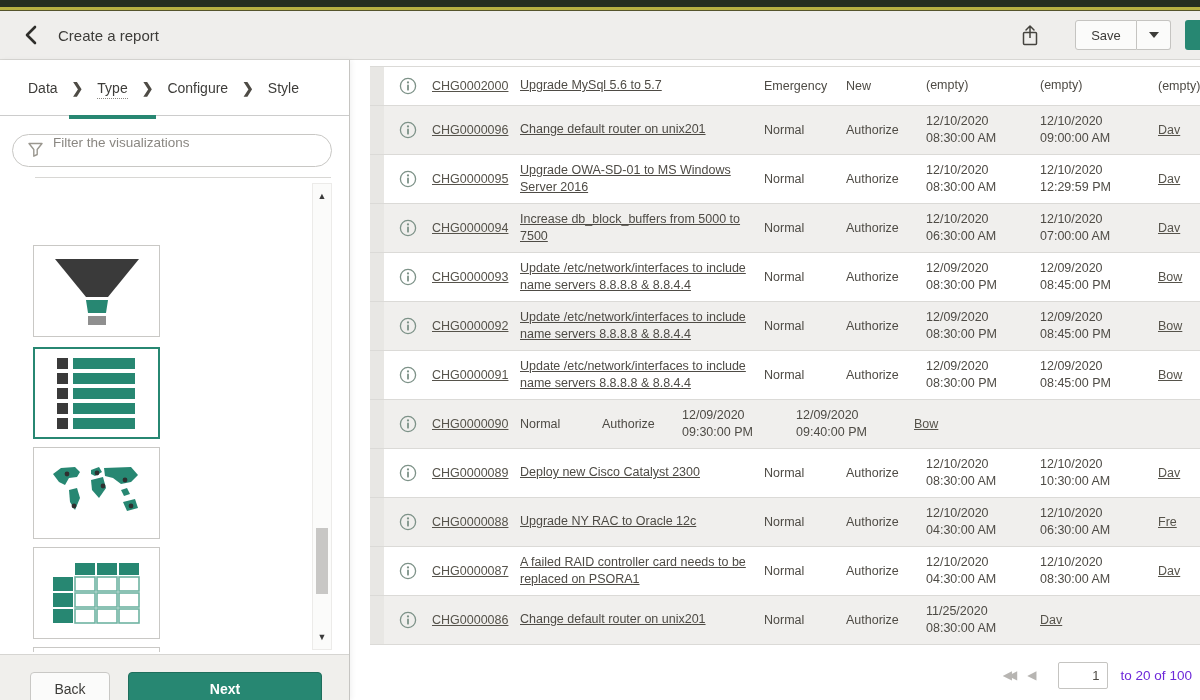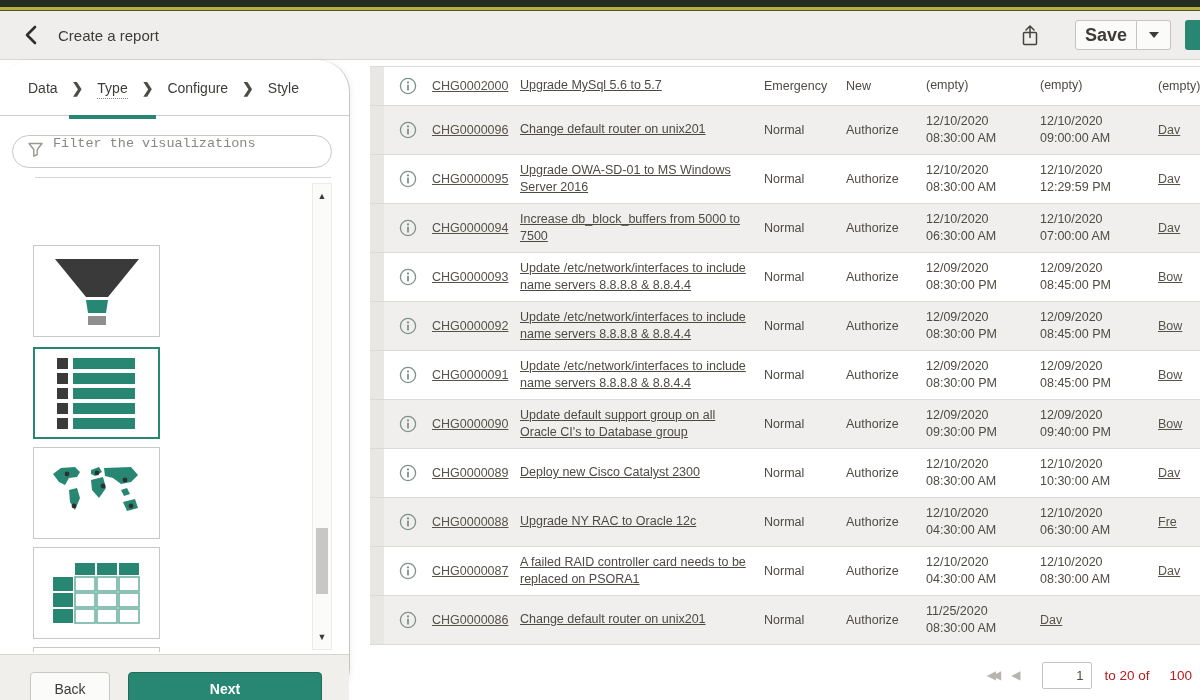--- a/index.html
+++ b/index.html
@@ -11,38 +11,38 @@
   .strip-dark { position:absolute; left:0; top:0; width:1200px; height:7px; background:#242e20; }
   .strip-yellow { position:absolute; left:0; top:7px; width:1200px; height:4px; background:#b5b042; border-bottom:1px solid #55542c; }
   .header { position:absolute; left:0; top:11px; width:1200px; height:49px;
     background:#efeeec; border-bottom:1px solid #d8d7d4; display:flex; align-items:center; }
   .back-btn { margin-left:18px; width:26px; height:26px; display:flex; align-items:center; justify-content:center; cursor:pointer; }
   .page-title { margin-left:14px; font-size:15px; color:#3d3c39; }
   .header-right { margin-left:auto; display:flex; align-items:center; }
   .share-btn { width:30px; height:30px; display:flex; align-items:center; justify-content:center; cursor:pointer; margin-right:30px; }
   .save-split { display:flex; height:30px; margin-right:14px; }
   .save-main { width:62px; background:#fbfbfa; border:1px solid #c5c4c1; border-radius:3px 0 0 3px;
-    font-size:18px; color:#3d3c39; display:flex; align-items:center; justify-content:center; cursor:pointer;font-weight:bold; }
+    font-size:13px; color:#3d3c39; display:flex; align-items:center; justify-content:center; cursor:pointer; }
   .save-caret { width:34px; background:#fbfbfa; border:1px solid #c5c4c1; border-left:none; border-radius:0 3px 3px 0;
     display:flex; align-items:center; justify-content:center; cursor:pointer; }
   .caret-down { width:0; height:0; border-left:5px solid transparent; border-right:5px solid transparent; border-top:6px solid #3d3c39; }
   .run-stub { width:15px; height:30px; background:#278772; border-radius:3px 0 0 3px; cursor:pointer; }
 
   
   .left-panel { position:absolute; left:0; top:60px; width:350px; height:640px; background:#fff;
-    border-right:1px solid #c6c5c2; box-shadow:2px 0 5px rgba(0,0,0,.05);border-radius:32px; }
+    border-right:1px solid #c6c5c2; box-shadow:2px 0 5px rgba(0,0,0,.05); }
   .tab-row { position:relative; height:56px; border-bottom:1px solid #ccc; display:flex; align-items:center; padding-left:28px; }
   .tab { position:relative; font-size:14px; color:#3d3c39; cursor:pointer; }
   .tab + .tab-chev { margin:0 14px; }
   .tab-chev { font-size:14px; font-weight:bold; color:#4e4b45; }
   .tab.active .tab-label { border-bottom:1px dotted #8a8782; padding-bottom:2px;margin-top:24px; }
   .tab.active::after { content:''; position:absolute; left:-28px; right:-28px; top:35px; height:4px; background:#278772; }
   .filter-wrap { position:absolute; left:12px; top:73px; width:320px; height:33px; }
   .filter-input { width:100%; height:100%; border:1.5px solid #c8c7c4; border-radius:17px;
-    padding:0 14px 16px 40px; font-size:13.5px; color:#555; font-family:Liberation Mono, monospace; outline:none; background:#fff; }
+    padding:0 14px 16px 40px; font-size:13.5px; color:#555; font-family:Liberation Sans, sans-serif; outline:none; background:#fff; }
   .filter-input::placeholder { color:#8a8782; }
   .filter-icon { position:absolute; left:15px; top:8px; }
   .list-divider { position:absolute; left:35px; top:117px; width:296px; height:1px; background:#d8d7d4; }
   .viz-list { position:absolute; left:0; top:121px; width:310px; height:471px; overflow:hidden; }
   .viz-thumb { position:absolute; left:33px; width:127px; height:92px; background:#fff;
     border:1px solid #c9c8c5; display:flex; align-items:center; justify-content:center; cursor:pointer; }
   .viz-thumb.selected { border:2px solid #278772; }
   .vscroll { position:absolute; right:17px; top:123px; width:20px; height:467px; background:#fbfbfa; border:1px solid #ecebe9; }
   .vscroll .arr { position:absolute; left:0; width:18px; height:16px; display:flex; align-items:center; justify-content:center;
     font-size:9px; color:#3b3b3b; cursor:pointer; }
@@ -75,22 +75,22 @@
   .c-assigned.plain { text-decoration:none; color:#4e4b45; cursor:default; }
   .info-ic { cursor:pointer; display:block; }
 
   
   .pagination { position:absolute; right:8px; top:660px; height:30px; display:flex; align-items:center; }
   .pg-arrows { color:#b7b5b2; font-size:12px; cursor:pointer; }
   .pg-first { letter-spacing:-4px; margin-right:14px; }
   .pg-prev { margin-right:22px; }
   .pg-input { width:50px; height:27px; border:1px solid #c5c4c1; border-radius:2px; text-align:right;
     padding-right:8px; font-size:13px; color:#4e4b45; font-family:"Liberation Sans",sans-serif; background:#fff; }
-  .pg-text { margin-left:12px; font-size:13.5px; color:#b91c1c; display:flex; align-items:center; }
-  .total-wrap { position:relative; margin-left:20px; }
+  .pg-text { margin-left:12px; font-size:13.5px; color:#6d28d9; display:flex; align-items:center; }
+  .total-wrap { position:relative; margin-left:4px; }
   .click-glow { position:absolute; left:-4px; top:-1px; width:13px; height:16px; background:#f4f446;
     border-radius:50%; filter:blur(1px); }
   .total-wrap > span { position:relative; }
 </style>
 </head>
 <body>
 
 <div class="strip-dark"></div>
 <div class="strip-yellow"></div>
 <div class="header">
@@ -353,21 +353,20 @@
     <div class="trow alt">
     <div class="c c-gutter"></div>
     <div class="c c-info">
       <svg class="info-ic" width="18" height="18" viewBox="0 0 18 18">
         <circle cx="9" cy="9" r="7.6" fill="none" stroke="#7d9288" stroke-width="1.3"></circle>
         <circle cx="9" cy="5.4" r="1.1" fill="#7d9288"></circle>
         <rect x="8.1" y="7.6" width="1.8" height="6" rx="0.9" fill="#7d9288"></rect>
       </svg>
     </div>
     <div class="c c-num lnk">CHG0000090</div>
-    <div class="c c-desc">Update default support group on all Oracle CI's to Database group</div>
     <div class="c c-pri">Normal</div>
     <div class="c c-state">Authorize</div>
     <div class="c c-start">12/09/2020 09:30:00 PM</div>
     <div class="c c-end">12/09/2020 09:40:00 PM</div>
     <div class="c c-assigned lnk">Bow</div>
   </div>
     <div class="trow">
     <div class="c c-gutter"></div>
     <div class="c c-info">
       <svg class="info-ic" width="18" height="18" viewBox="0 0 18 18">

